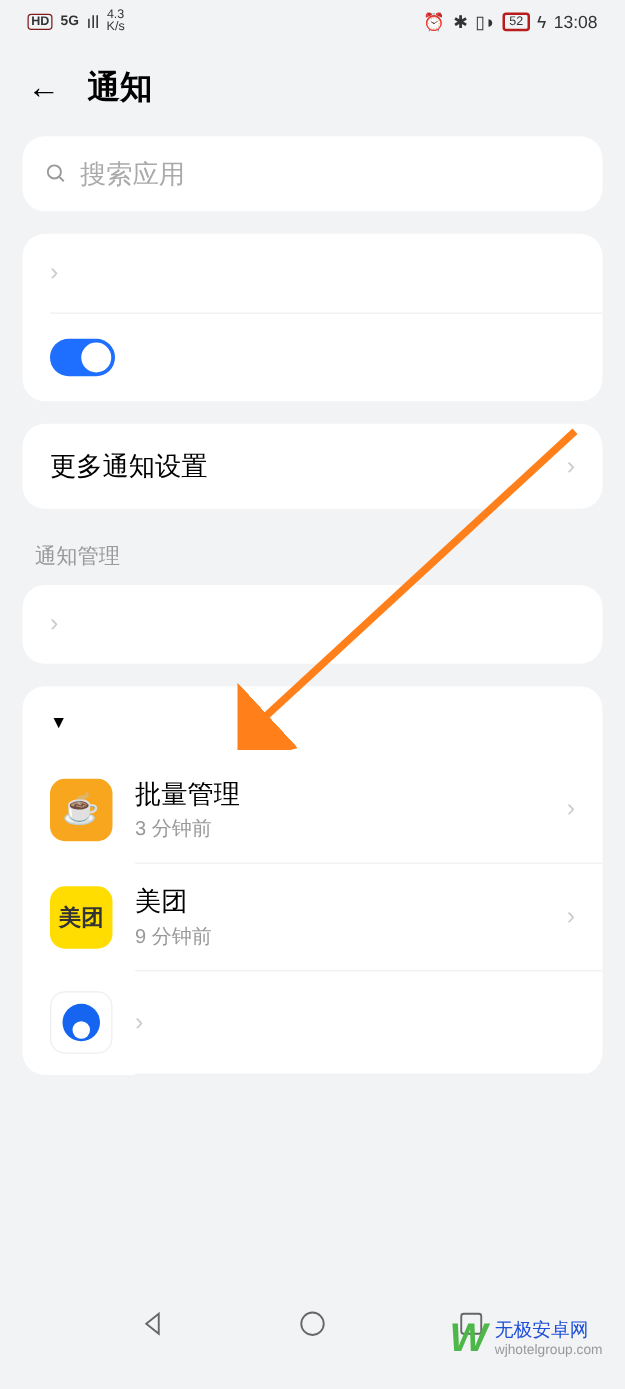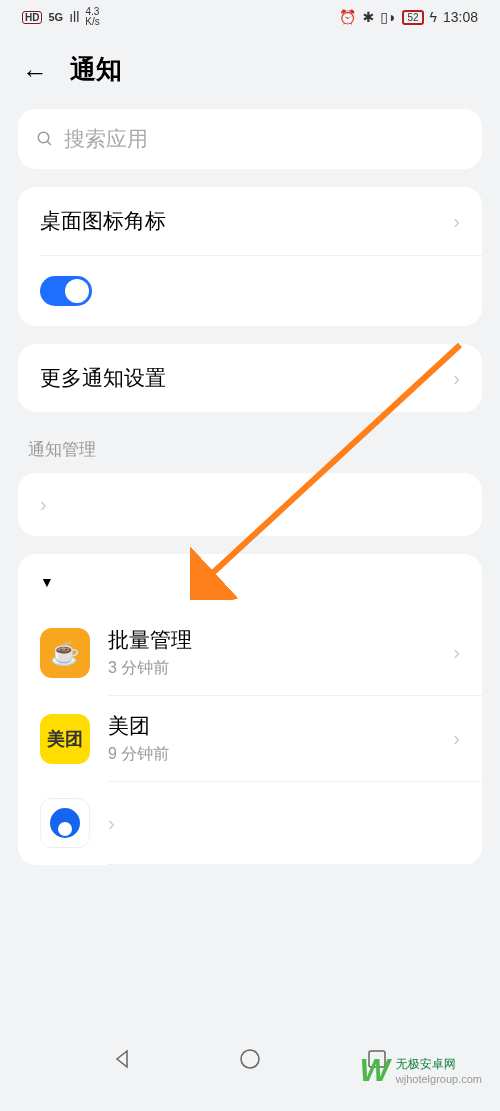--- a/index.html
+++ b/index.html
@@ -255,22 +255,22 @@
       align-items: center;
       gap: 6px;
     }
     .watermark-logo {
       color: #4db749;
       font-size: 32px;
       font-weight: bold;
       font-style: italic;
     }
     .watermark-text {
-      font-size: 12px;
-      color: #15803d;
+      font-size: 15px;
+      color: #1d4ed8;
     }
     .watermark-sub {
       font-size: 11px;
       color: #999;
     }
   </style>
 </head>
 <body>
 
 <div class="status-bar">
@@ -302,21 +302,20 @@
     <svg width="18" height="18" viewBox="0 0 24 24" fill="none" stroke="#999" stroke-width="2">
         <circle cx="10" cy="10" r="7"></circle>
         <line x1="20" y1="20" x2="15" y2="15"></line>
       </svg>
   </span>
   <span class="search-text">搜索应用</span>
 </div>
 
 <div class="card">
   <div class="row">
-    <span class="row-title">桌面图标角标</span>
     <span class="chevron">›</span>
   </div>
   <div class="divider"></div>
   <div class="row">
     <div class="toggle toggle-on">
       <div class="toggle-knob"></div>
     </div>
   </div>
 </div>
 

